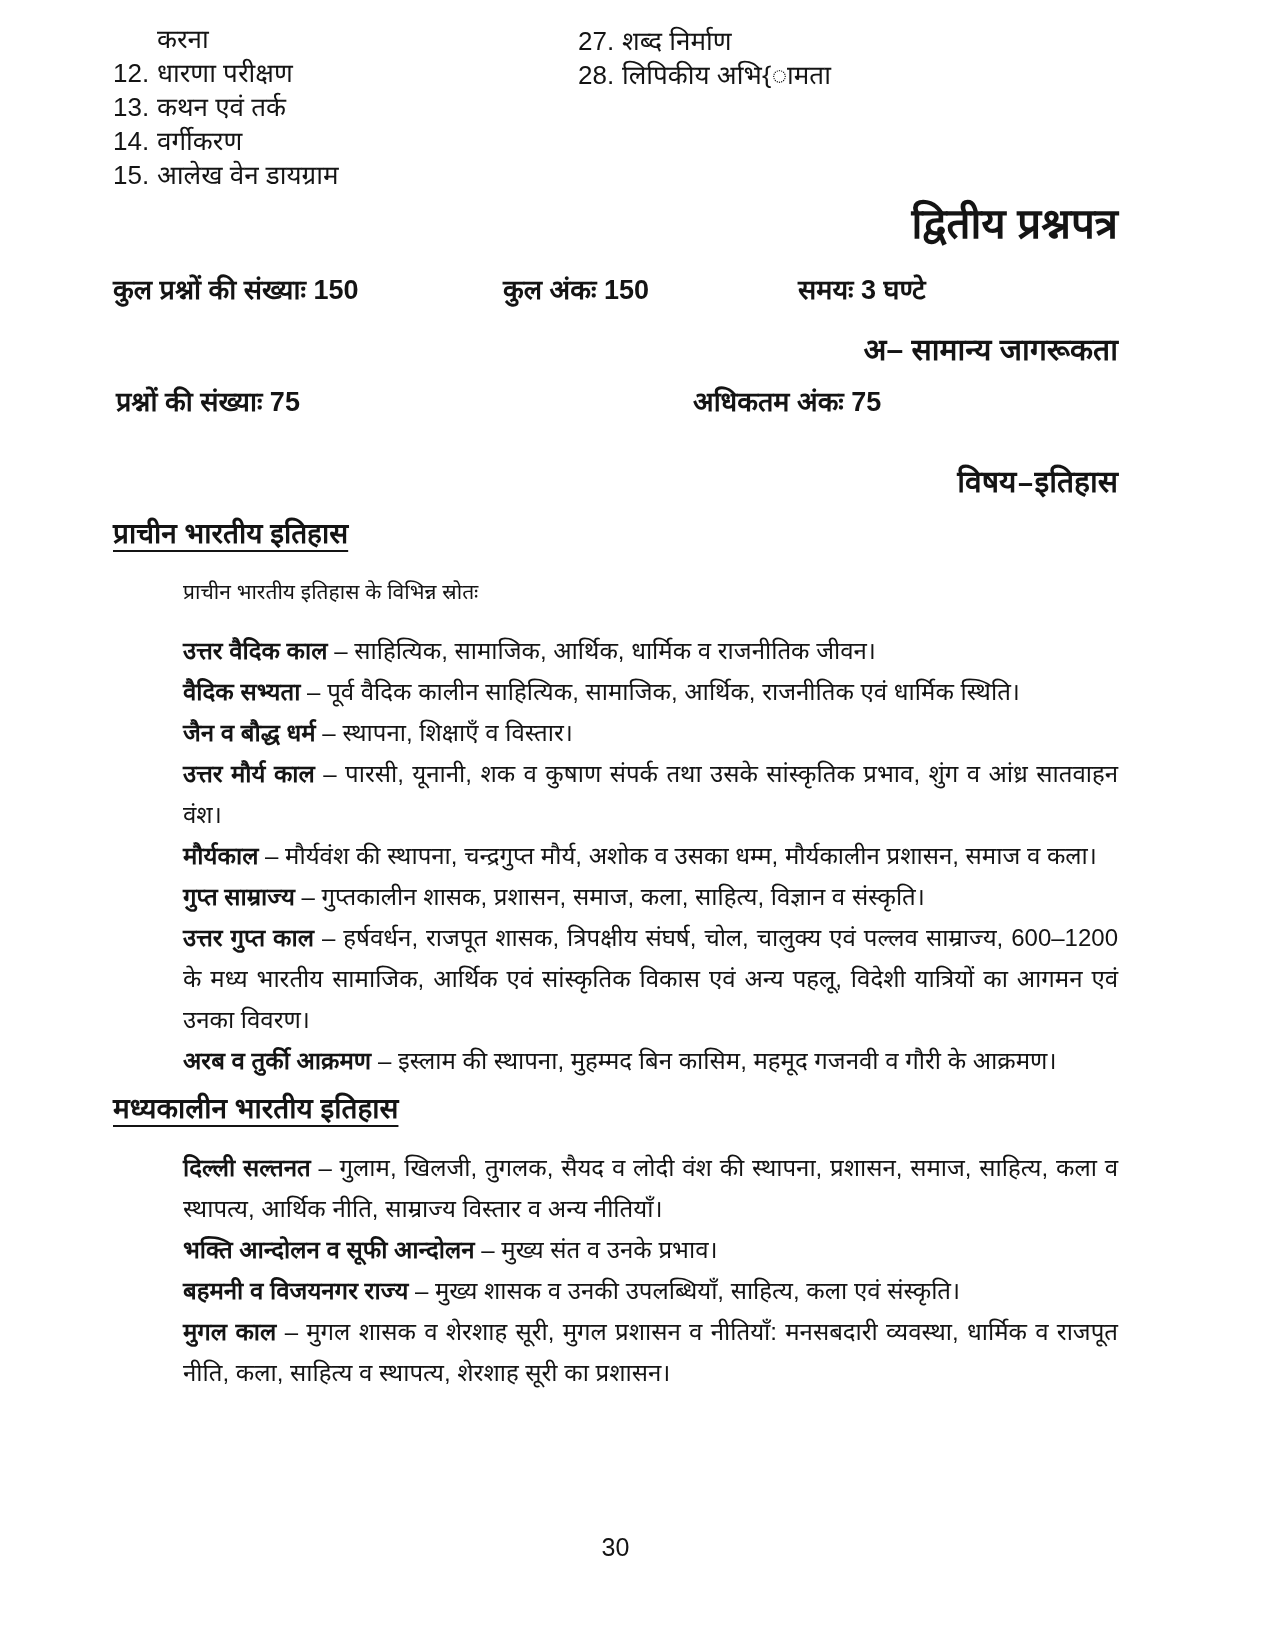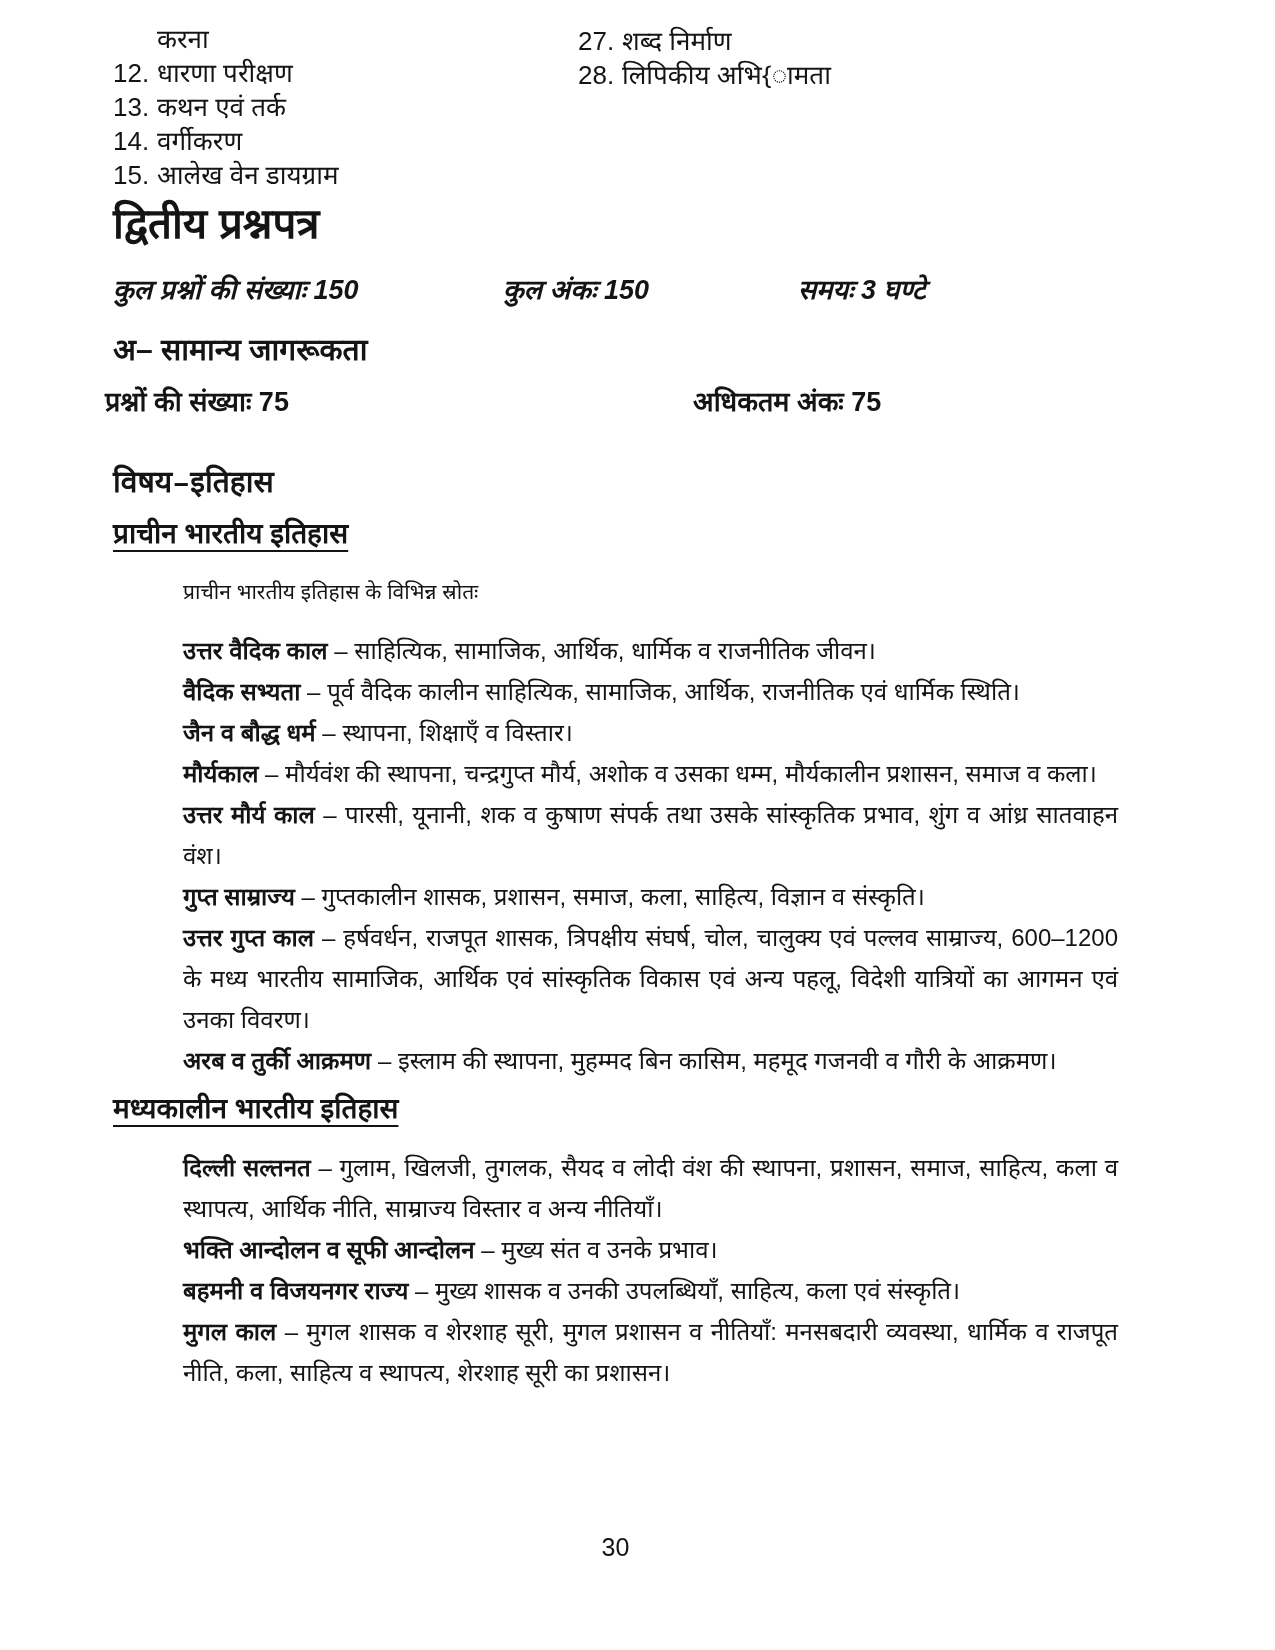--- a/index.html
+++ b/index.html
@@ -14,30 +14,30 @@
     overflow: hidden;
   }
   
   .top-lists { display: flex; padding: 22px 0 0 100px; }
   .top-col-left  { width: 465px; }
   .top-col-right { flex: 1; padding-top: 2px; }
   .list-line { display: flex; font-size: 26px; line-height: 34px; }
   .list-num  { width: 44px; flex: 0 0 44px; }
   .list-cont { padding-left: 44px; }
   
-  .center-col { margin-left: 100px; width: 1005px; text-align: left; }
+  .center-col { margin-left: 100px; width: 1005px; text-align: right; }
   .doc-title { font-size: 42px; font-weight: bold; line-height: 60px; margin-top: 2px; }
   .stats-row { position: relative; height: 44px; font-size: 27px; font-weight: bold; }
   .stats-row .st { position: absolute; top: 6px; white-space: nowrap; }
-  .row1 { margin-top: 10px; font-style: italic; }
+  .row1 { margin-top: 10px; }
   .row1 .p1 { left: 100px; }
   .row1 .p2 { left: 490px; }
   .row1 .p3 { left: 785px; }
   .row2 { margin-top: 4px; }
-  .row2 .p1 { left: 92px; }
+  .row2 .p1 { left: 103px; }
   .row2 .p2 { left: 680px; }
   .sec-head { font-size: 30px; font-weight: bold; line-height: 44px; margin-top: 20px; }
   .subject-head { font-size: 30px; font-weight: bold; line-height: 44px; margin-top: 42px; font-family: Liberation Mono, monospace; }
   
   .part-head {
     margin: 8px 0 0 100px;
     width: fit-content;
     font-size: 28px;
     font-weight: bold;
     line-height: 40px;
@@ -123,22 +123,22 @@
 
   <div class="center-col subject-head">विषय–इतिहास</div>
 
   <div class="part-head">प्राचीन भारतीय इतिहास</div>
   <div class="intro">प्राचीन भारतीय इतिहास के विभिन्न स्रोतः</div>
 
   <div class="topics">
     <p class="topic"><span class="term">उत्तर वैदिक काल</span> <span>– साहित्यिक, सामाजिक, आर्थिक, धार्मिक व राजनीतिक जीवन।</span></p>
     <p class="topic"><span class="term">वैदिक सभ्यता</span> <span>– पूर्व वैदिक कालीन साहित्यिक, सामाजिक, आर्थिक, राजनीतिक एवं धार्मिक स्थिति।</span></p>
     <p class="topic"><span class="term">जैन व बौद्ध धर्म</span> <span>– स्थापना, शिक्षाएँ व विस्तार।</span></p>
+    <p class="topic"><span class="term">उत्तर मौर्य काल</span> <span>– पारसी, यूनानी, शक व कुषाण संपर्क तथा उसके सांस्कृतिक प्रभाव, शुंग व आंध्र सातवाहन वंश।</span></p>
     <p class="topic"><span class="term">मौर्यकाल</span> <span>– मौर्यवंश की स्थापना, चन्द्रगुप्त मौर्य, अशोक व उसका धम्म, मौर्यकालीन प्रशासन, समाज व कला।</span></p>
-    <p class="topic"><span class="term">उत्तर मौर्य काल</span> <span>– पारसी, यूनानी, शक व कुषाण संपर्क तथा उसके सांस्कृतिक प्रभाव, शुंग व आंध्र सातवाहन वंश।</span></p>
     <p class="topic"><span class="term">गुप्त साम्राज्य</span> <span>– गुप्तकालीन शासक, प्रशासन, समाज, कला, साहित्य, विज्ञान व संस्कृति।</span></p>
     <p class="topic"><span class="term">उत्तर गुप्त काल</span> <span>– हर्षवर्धन, राजपूत शासक, त्रिपक्षीय संघर्ष, चोल, चालुक्य एवं पल्लव साम्राज्य, 600–1200 के मध्य भारतीय सामाजिक, आर्थिक एवं सांस्कृतिक विकास एवं अन्य पहलू, विदेशी यात्रियों का आगमन एवं उनका विवरण।</span></p>
     <p class="topic"><span class="term">अरब व तुर्की आक्रमण</span> <span>– इस्लाम की स्थापना, मुहम्मद बिन कासिम, महमूद गजनवी व गौरी के आक्रमण।</span></p>
   </div>
 
   <div class="part-head mid-gap">मध्यकालीन भारतीय इतिहास</div>
 
   <div class="topics">
     <p class="topic"><span class="term">दिल्ली सल्तनत</span> <span>– गुलाम, खिलजी, तुगलक, सैयद व लोदी वंश की स्थापना, प्रशासन, समाज, साहित्य, कला व स्थापत्य, आर्थिक नीति, साम्राज्य विस्तार व अन्य नीतियाँ।</span></p>
     <p class="topic"><span class="term">भक्ति आन्दोलन व सूफी आन्दोलन</span> <span>– मुख्य संत व उनके प्रभाव।</span></p>

